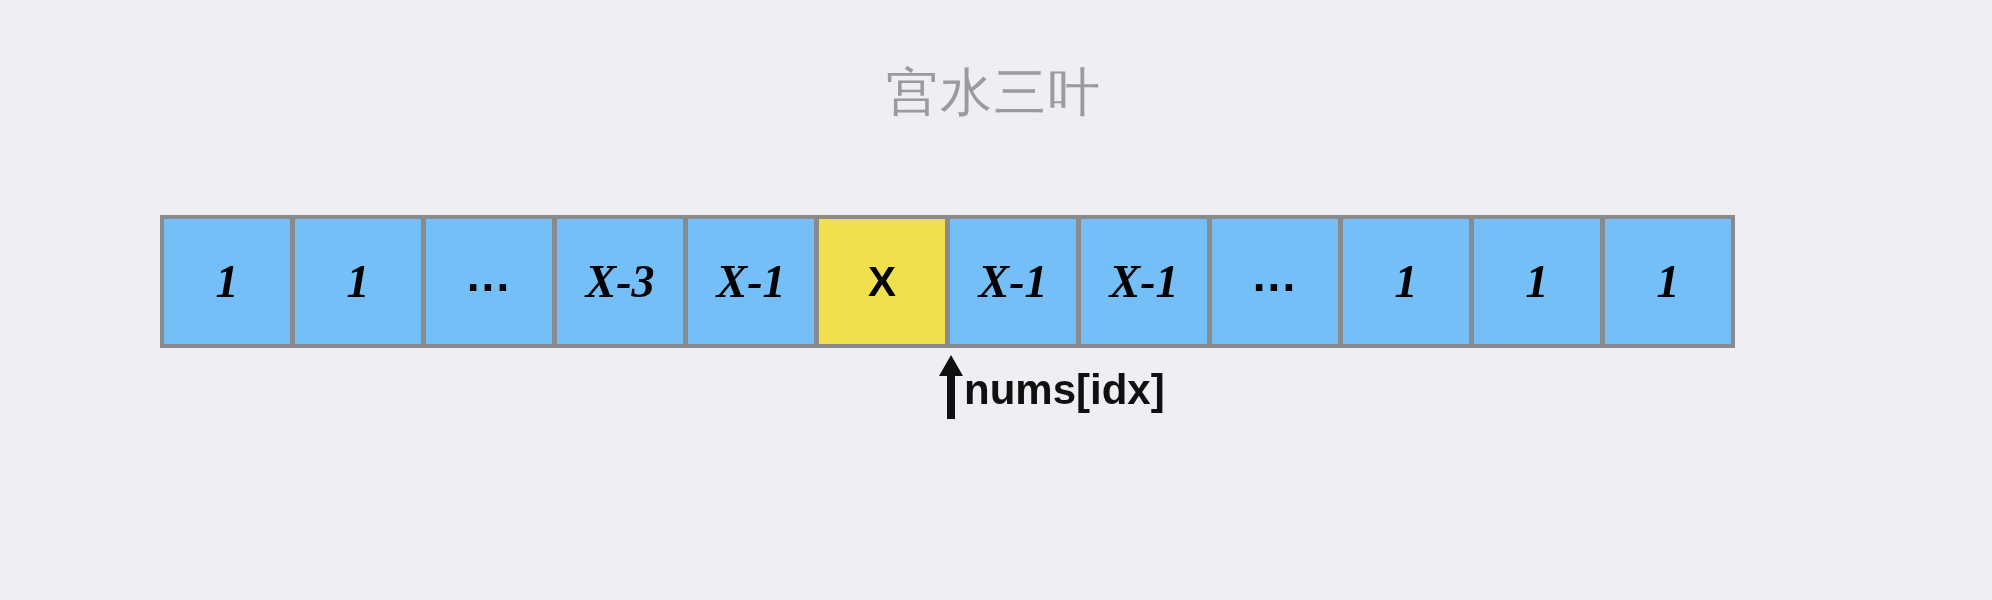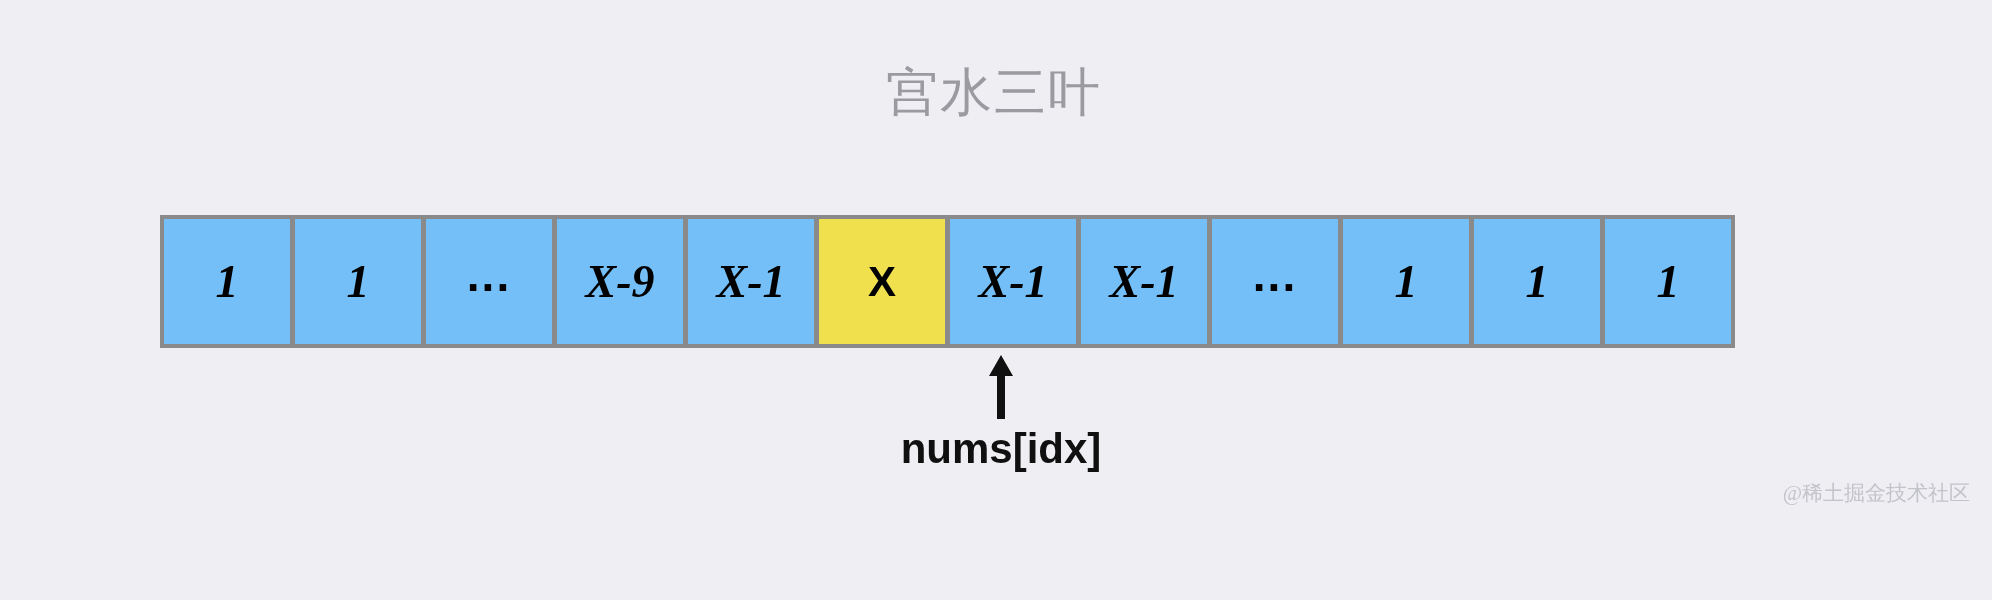--- a/index.html
+++ b/index.html
@@ -91,21 +91,21 @@
     font-size: 42px;
   }
 
   
   .pointer {
     position: absolute;
     left: 938px;
     top: 355px;
     width: 126px;
     display: flex;
-    flex-direction: column;
+    flex-direction: row;
     align-items: center;
   }
   .arrow {
     width: 26px;
     height: 64px;
     display: block;
   }
   .pointer-label {
     margin-top: 6px;
     font-family: "Liberation Sans", sans-serif;
@@ -136,35 +136,34 @@
 <div id="stage">
 
   <div class="title">
     <span class="title-inner">宫水三叶</span>
   </div>
 
   <div class="array" id="array-row">
       <div class="cell">1</div>
       <div class="cell">1</div>
       <div class="cell ellipsis">...</div>
-      <div class="cell">X-9</div>
+      <div class="cell">X-3</div>
       <div class="cell">X-1</div>
       <div class="cell highlight">X</div>
       <div class="cell">X-1</div>
       <div class="cell">X-1</div>
       <div class="cell ellipsis">...</div>
       <div class="cell">1</div>
       <div class="cell">1</div>
       <div class="cell">1</div>
     </div>
 
   <div class="pointer">
     <span>
       <svg class="arrow" viewBox="0 0 26 64" xmlns="http://www.w3.org/2000/svg" aria-hidden="true">
         <polygon points="13,0 25,21 17,21 17,64 9,64 9,21 1,21" fill="#101010"></polygon>
       </svg>
     </span>
     <div class="pointer-label">nums[idx]</div>
   </div>
 
-  <div class="watermark">@稀土掘金技术社区</div>
 
 </div>
 
 </body></html>

